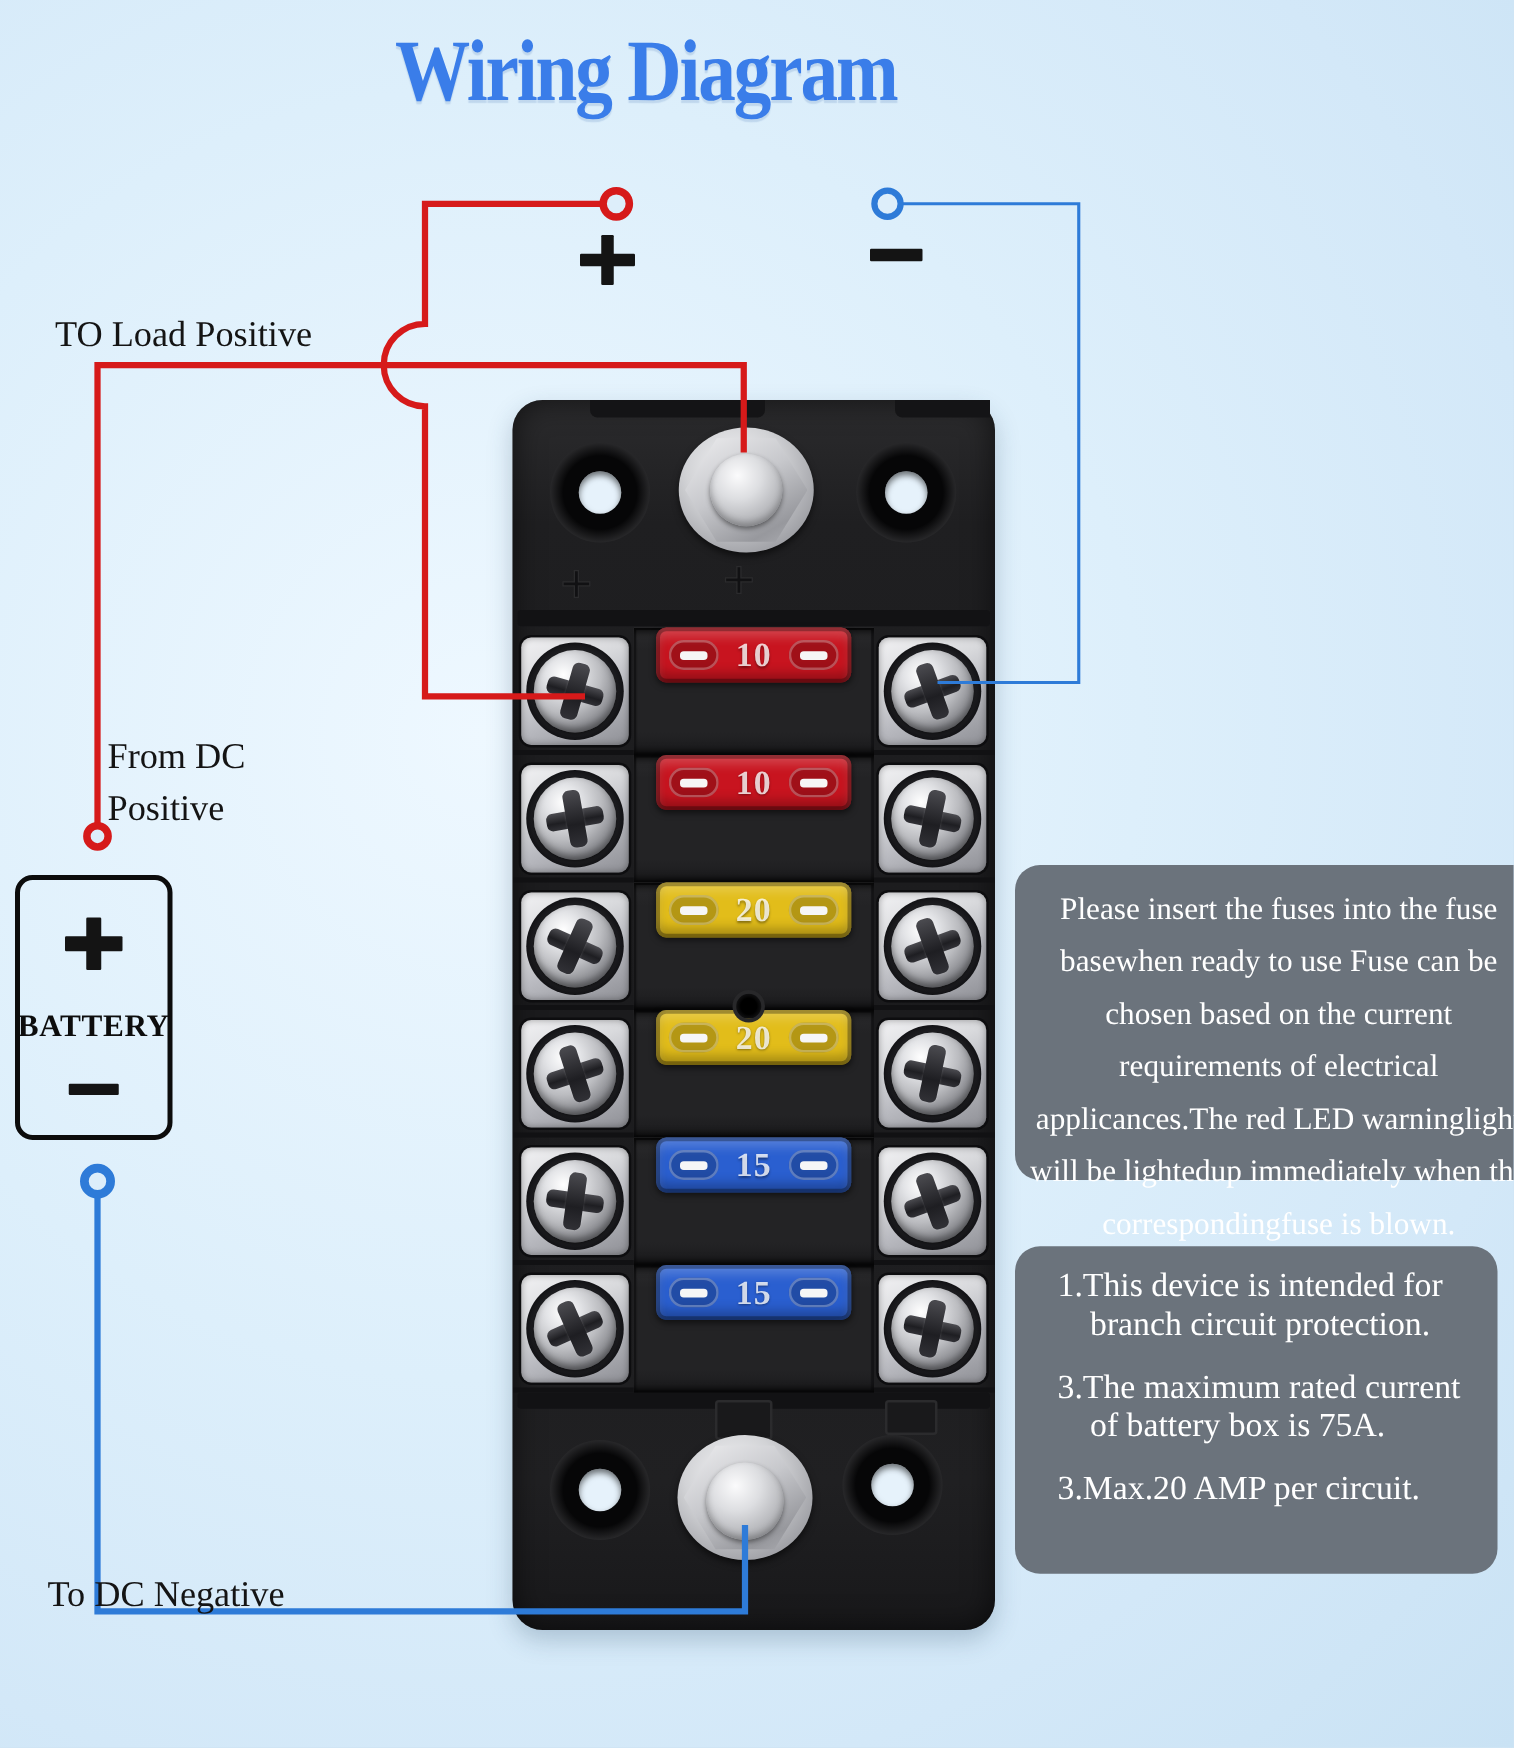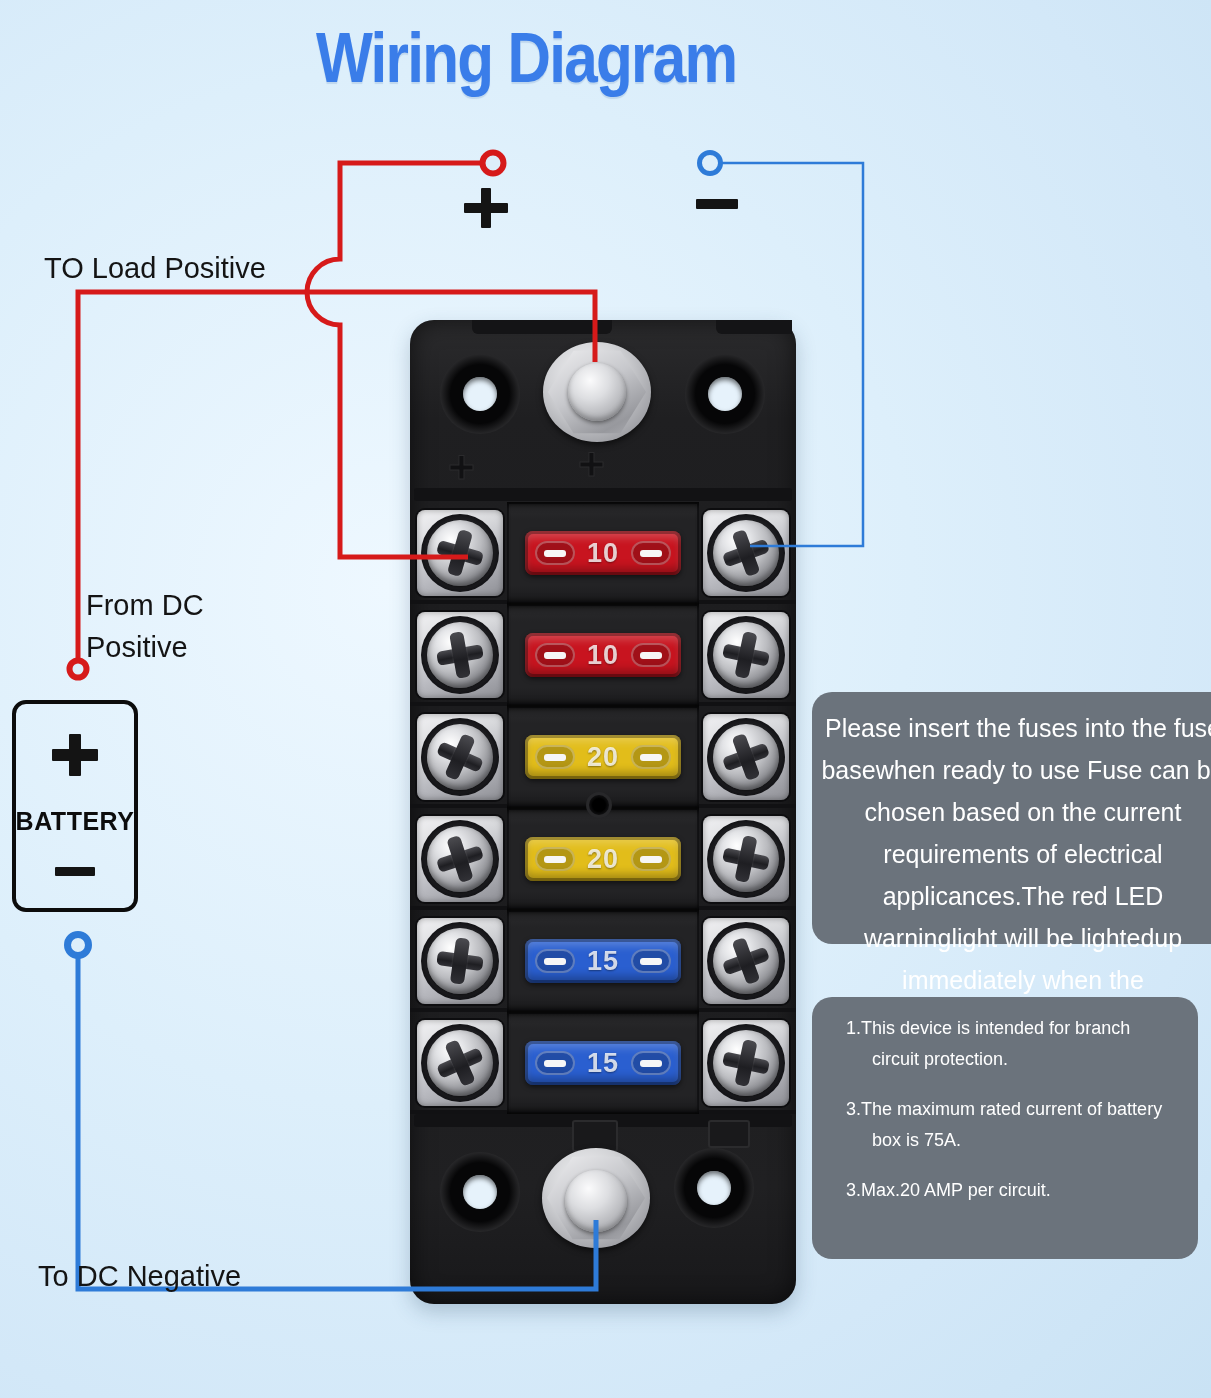--- a/index.html
+++ b/index.html
@@ -1,19 +1,19 @@
 <!DOCTYPE html>
 <html><head>
 <meta charset="utf-8">
 <style>
   html,body{margin:0;padding:0;background:#cfe4f4;}
   #canvas{
     position:relative;width:1211px;height:1398px;overflow:hidden;
     background:radial-gradient(ellipse at 32% 42%, #eef8ff 0%, #ddeffb 45%, #d3e8f8 75%, #c9e2f4 100%);
-    font-family:Liberation Sans, sans-serif;color:#161616;
+    font-family:Liberation Serif, serif;color:#161616;
   }
   .abs{position:absolute;}
 
   
   #title{
     left:316px;top:18px;font-size:70px;font-weight:bold;letter-spacing:-2px;
     transform:scaleX(.86);transform-origin:left top;white-space:nowrap;
     text-shadow:0 2px 1px rgba(30,80,160,.15);
   }
 
@@ -53,21 +53,21 @@
   #bat-plus .pv{left:17px;top:0;width:12px;height:42px;}
   #bat-label{font-size:25px;font-weight:bold;letter-spacing:.5px;color:#0d0d0d;}
   #bat-minus{position:relative;width:40px;height:9px;}
 
   
   .panel{background:#6b737c;border-radius:20px;color:#fff;z-index:6;box-sizing:border-box;}
   #info-box{left:812px;top:692px;width:422px;height:252px;padding:15px 6px;
     font-size:25px;line-height:42px;text-align:center;}
   #note-box{left:812px;top:997px;width:386px;height:262px;padding:16px 16px;}
   #note-title{font-size:31px;font-weight:bold;margin:4px 0 14px 16px;}
-  #note-list{list-style:none;margin:0;padding:0 0 0 14px;font-size:18px;line-height:31px;}
+  #note-list{list-style:none;margin:0;padding:0 0 0 14px;font-size:27px;line-height:31px;}
   #note-list li{padding-left:30px;text-indent:-26px;margin-bottom:19px;}
 
   
   #block{left:410px;top:320px;width:386px;height:984px;z-index:1;
     background:linear-gradient(180deg,#2b2b2d 0%,#1f1f21 10%,#1b1b1d 50%,#202022 88%,#18181a 100%);
     border-radius:24px;box-shadow:0 8px 20px rgba(40,70,100,.25), inset 0 0 24px rgba(0,0,0,.6);}
   #block .abs{position:absolute;}
   .notch{height:14px;background:#141416;border-radius:0 0 6px 6px;top:0;}
   .mhole{width:80px;height:80px;border-radius:50%;
     background:radial-gradient(circle,#060607 52%,#2a2a2c 72%,#1d1d1f 100%);
@@ -110,21 +110,21 @@
   .cross::before{width:46px;height:14px;margin:-7px 0 0 -23px;}
   .cross::after{width:14px;height:46px;margin:-23px 0 0 -7px;box-shadow:0 0 2px rgba(255,255,255,.2);}
   .fuse-row:nth-child(1) .plate:first-child .cross{transform:rotate(16deg);}
   .fuse-row:nth-child(2) .plate:first-child .cross{transform:rotate(-10deg);}
   .fuse-row:nth-child(3) .plate:first-child .cross{transform:rotate(24deg);}
   .fuse-row:nth-child(4) .plate:first-child .cross{transform:rotate(-18deg);}
   .fuse-row:nth-child(5) .plate:first-child .cross{transform:rotate(8deg);}
   .fuse-row:nth-child(6) .plate:first-child .cross{transform:rotate(-24deg);}
   .fuse-row:nth-child(odd) .plate:last-child .cross{transform:rotate(-20deg);}
   .fuse-row:nth-child(even) .plate:last-child .cross{transform:rotate(12deg);}
-  .channel{align-self:stretch;flex:1;margin:0 4px;display:flex;align-items:center;justify-content:center;
+  .channel{align-self:stretch;flex:1;margin:0 4px;display:flex;align-items:flex-start;justify-content:center;
     background:linear-gradient(180deg,#2a2a2c 0%,#232325 18%,#232325 82%,#1a1a1c 100%);
     box-shadow:inset 0 7px 7px -5px #000, inset 0 -7px 7px -5px #000, inset 0 0 0 2px #151517;}
   .fuse{width:156px;height:44px;border-radius:8px;display:flex;align-items:center;
     justify-content:space-between;padding:0 10px;box-sizing:border-box;
     box-shadow:inset 0 0 0 3px rgba(0,0,0,.3), inset 0 7px 9px rgba(255,255,255,.22),
       inset 0 -7px 9px rgba(0,0,0,.28), 0 2px 5px rgba(0,0,0,.55);}
   .fwin{width:40px;height:24px;border-radius:12px;background:rgba(0,0,0,.2);
     box-shadow:inset 0 0 0 2px rgba(255,255,255,.28);display:flex;align-items:center;justify-content:center;}
   .slot{width:22px;height:7px;background:#f6f6f6;border-radius:3px;}
   .rating{font-size:27px;font-weight:bold;letter-spacing:1px;color:rgba(255,255,255,.8);

